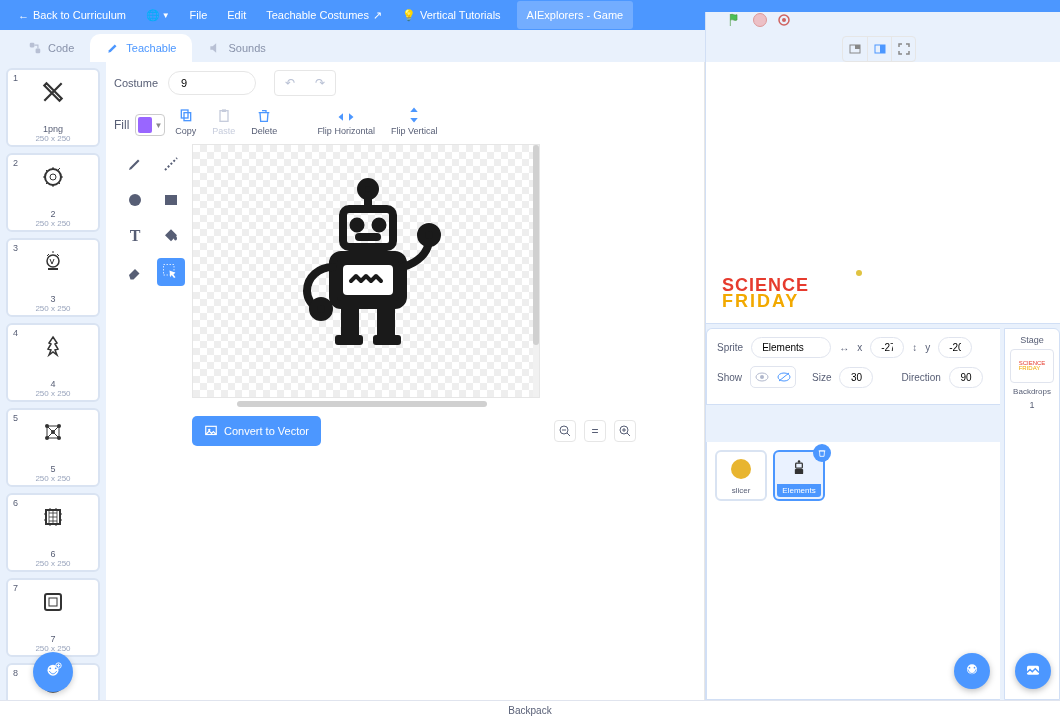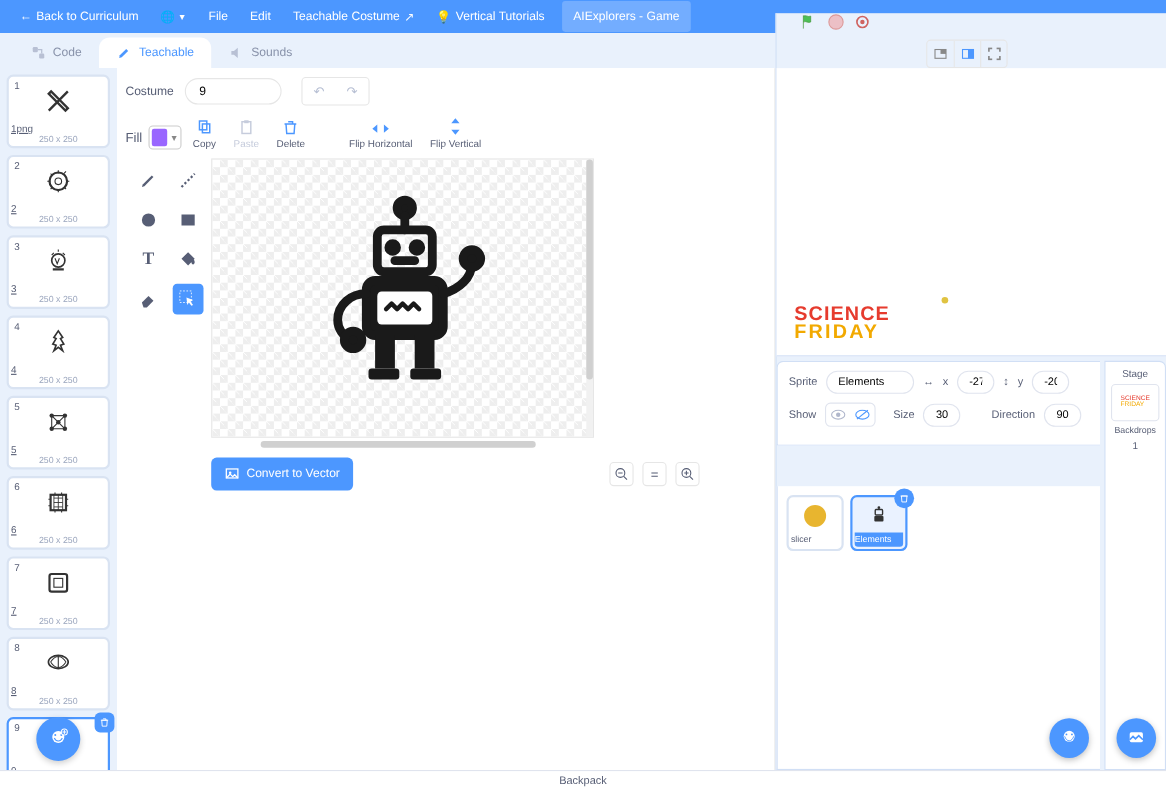--- a/index.html
+++ b/index.html
@@ -25,21 +25,21 @@
 
 
 .main { display: flex; height: calc(720px - 62px - 20px); }
 
 
 .costume-list { width: 106px; background: #e9f1fc; padding: 6px; overflow-y: auto; position: relative; }
 .costume-item { background: #fff; border: 2px solid #d9e3f2; border-radius: 6px; margin-bottom: 6px; padding: 4px 2px 2px; position: relative; cursor: pointer; }
 .costume-item.active { border-color: #4c97ff; }
 .costume-item .num { position: absolute; top: 3px; left: 5px; font-size: 9px; color: #575e75; }
 .costume-item .thumb { height: 36px; display: flex; align-items: center; justify-content: center; }
-.costume-item .label { text-align: left; font-size: 9px; color: #575e75; margin-top: 2px; text-decoration: underline; }
+.costume-item .label { text-align: center; font-size: 9px; color: #575e75; margin-top: 14px; }
 .costume-item .dims { text-align: center; font-size: 8px; color: #9aa5bd; }
 .costume-item .delete { position: absolute; top: -6px; right: -6px; width: 18px; height: 18px; background: #4c97ff; border-radius: 5px; display: flex; align-items: center; justify-content: center; color: #fff; }
 .costume-fab { position: absolute; bottom: 8px; left: 50%; transform: translateX(-50%); width: 40px; height: 40px; border-radius: 50%; background: #4c97ff; display: flex; align-items: center; justify-content: center; color: #fff; cursor: pointer; box-shadow: 0 2px 6px rgba(0,0,0,0.2); }
 
 
 .editor { flex: 1; background: #fff; border-right: 1px solid #e6e6e6; display: flex; flex-direction: column; padding: 8px; }
 .editor-top { display: flex; align-items: center; gap: 10px; padding-bottom: 6px; }
 .editor-top label { font-size: 11px; color: #575e75; }
 .namebox { border: 1px solid #e6e6e6; border-radius: 16px; padding: 5px 12px; width: 88px; font-size: 11px; }
 .ur-btns { display: flex; gap: 0; border: 1px solid #e6e6e6; border-radius: 4px; overflow: hidden; margin-left: 8px; }
@@ -83,21 +83,21 @@
 .sprite-info { background: #fff; border-radius: 6px 0 0 0; border: 1px solid #d1dff5; border-right: none; padding: 8px 10px; }
 .sprite-info .row { display: flex; align-items: center; gap: 8px; margin-bottom: 8px; font-size: 10px; color: #575e75; }
 .pill-input { border: 1px solid #e0e4ee; border-radius: 14px; padding: 4px 10px; font-size: 10px; text-align: center; }
 .show-btns { display: flex; border: 1px solid #e0e4ee; border-radius: 5px; overflow: hidden; }
 .show-btns div { width: 22px; height: 20px; display: flex; align-items: center; justify-content: center; color: #b0b7cc; cursor: pointer; }
 .show-btns div.on { color: #4c97ff; }
 .sprite-list { background: #fff; border: 1px solid #d1dff5; border-right: none; border-top: none; flex: 1; padding: 8px; display: flex; gap: 6px; align-content: flex-start; flex-wrap: wrap; position: relative; }
 .sprite-thumb { width: 52px; border: 2px solid #d9e3f2; border-radius: 6px; background: #fff; display: flex; flex-direction: column; align-items: center; padding: 4px 2px 2px; cursor: pointer; position: relative; }
 .sprite-thumb.active { border-color: #4c97ff; background: #eaf2ff; }
 .sprite-thumb .ico { height: 26px; display: flex; align-items: center; justify-content: center; }
-.sprite-thumb .lbl { font-size: 8px; color: #575e75; margin-top: 2px; background: #4c97ff; color: #fff; width: 100%; border-radius: 0 0 3px 3px; padding: 2px 0; }
+.sprite-thumb .lbl { font-size: 8px; text-align: center; color: #575e75; margin-top: 2px; background: #4c97ff; color: #fff; width: 100%; border-radius: 0 0 3px 3px; padding: 2px 0; }
 .sprite-thumb:not(.active) .lbl { background: transparent; color: #575e75; }
 .sprite-thumb .del { position: absolute; top: -8px; right: -8px; width: 18px; height: 18px; background: #4c97ff; border-radius: 50%; display: flex; align-items: center; justify-content: center; color: #fff; font-size: 10px; }
 .stage-col { width: 56px; background: #fff; border: 1px solid #d1dff5; border-radius: 0 6px 0 0; display: flex; flex-direction: column; align-items: center; padding: 6px 2px; gap: 4px; }
 .stage-col .title { font-size: 9px; color: #575e75; }
 .stage-col .backdrop { width: 44px; height: 34px; border: 1px solid #e0e4ee; border-radius: 4px; display: flex; align-items: center; justify-content: center; }
 
 .fab { position: absolute; bottom: 10px; right: 10px; width: 36px; height: 36px; border-radius: 50%; background: #4c97ff; color: #fff; display: flex; align-items: center; justify-content: center; cursor: pointer; box-shadow: 0 2px 6px rgba(0,0,0,0.25); }
 
 
 .backpack { height: 20px; background: #fff; border-top: 1px solid #e0e4ee; display: flex; align-items: center; justify-content: center; font-size: 10px; color: #575e75; cursor: pointer; }
@@ -116,21 +116,21 @@
     <span>🌐</span>
     <span style="font-size:8px;margin-left:2px;">▼</span>
   </div>
   <div class="item">
       <span>File</span>
     </div>
   <div class="item">
       <span>Edit</span>
     </div>
   <div class="item">
-    <span>Teachable Costume</span>
+    <span>Teachable Costumes</span>
     <span style="margin-left:4px;">↗</span>
   </div>
   <div class="item">
     <span style="margin-right:4px;">💡</span>
     <span>Vertical Tutorials</span>
   </div>
   <div class="item pill">
       <span>AIExplorers - Game</span>
     </div>
 </div>

